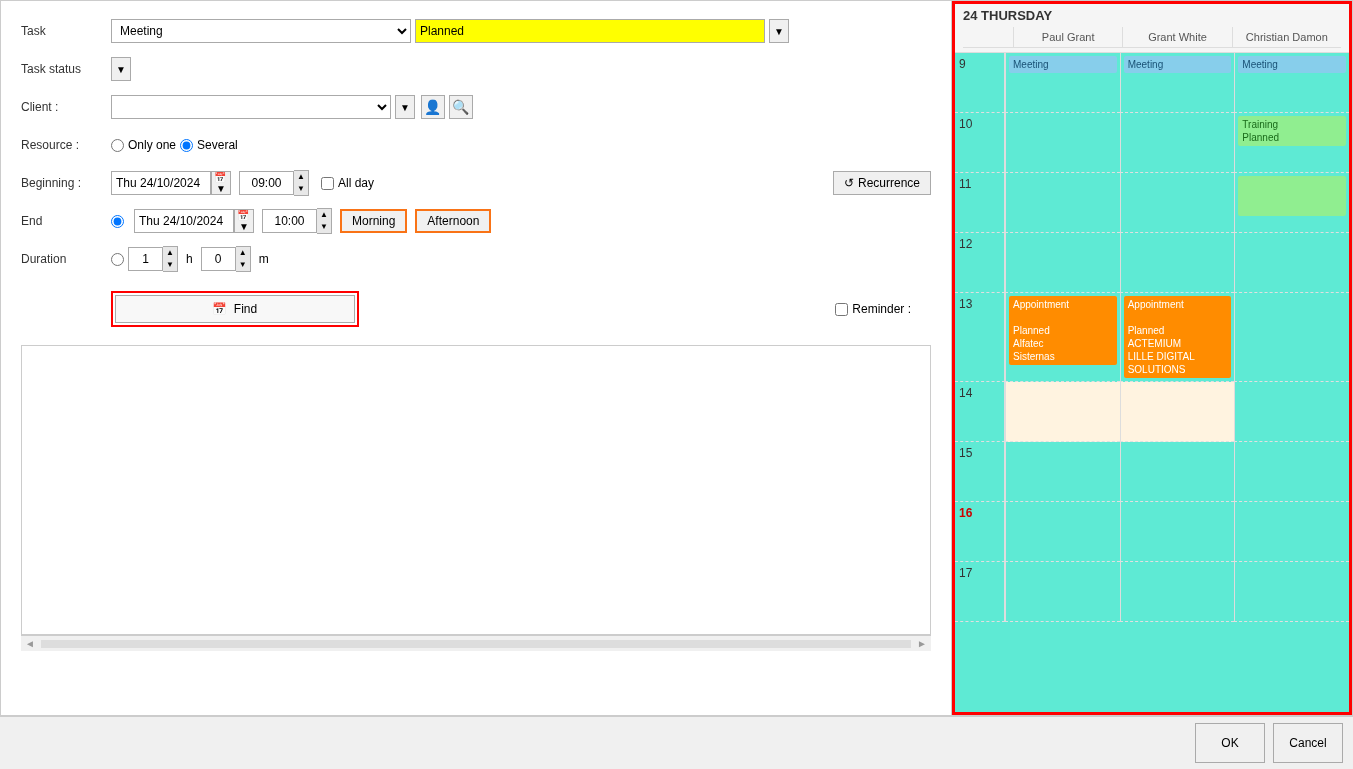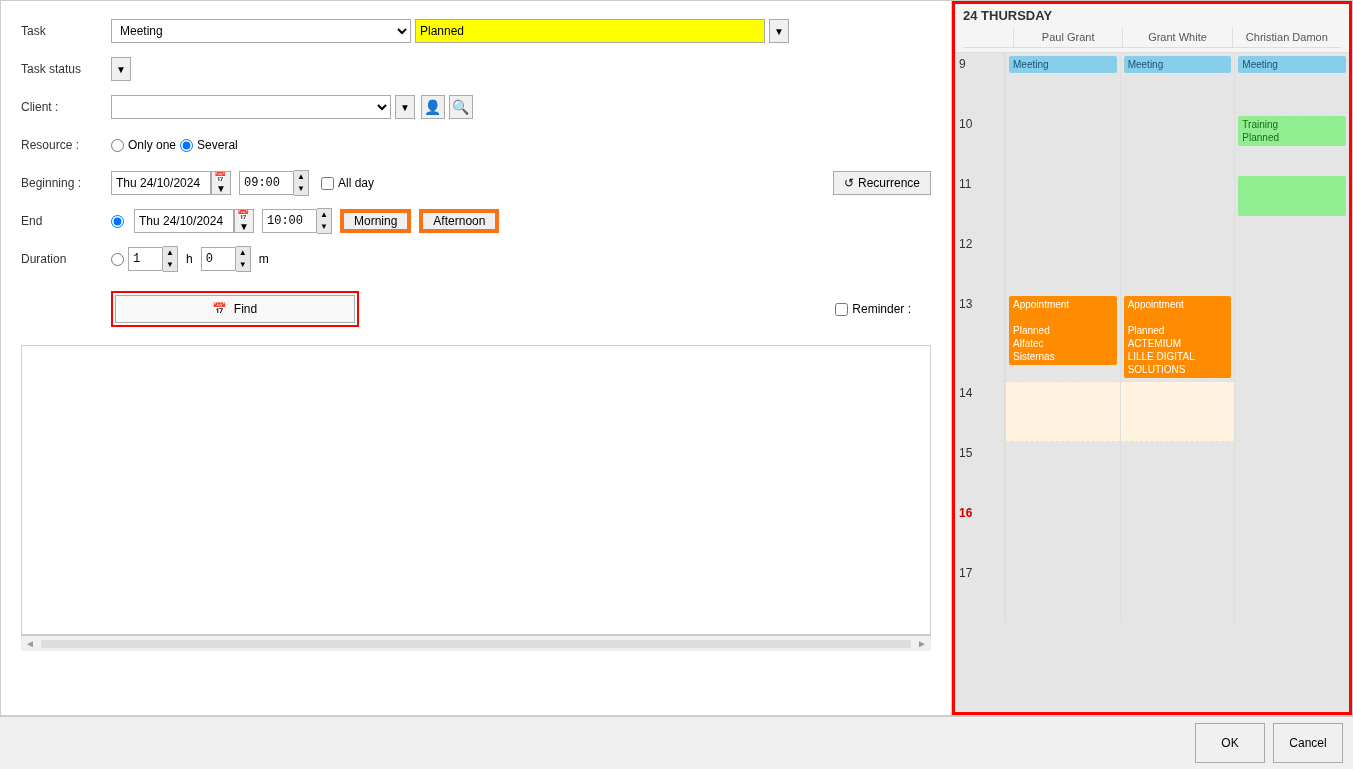--- a/index.html
+++ b/index.html
@@ -105,23 +105,22 @@
     .spinner-wrapper {
       display: flex;
       align-items: center;
       position: relative;
     }
 
     .spinner-input {
       width: 55px;
       height: 24px;
       border: 1px solid #aaa;
-      text-align: left;
-      font-size: 12px;
-      font-family: Liberation Mono, monospace;
+      text-align: center;
+      font-size: 12px;
     }
 
     .spinner-btns {
       display: flex;
       flex-direction: column;
       border: 1px solid #aaa;
       border-left: none;
     }
 
     .spinner-btn {
@@ -180,21 +179,21 @@
       cursor: pointer;
       font-size: 12px;
       display: flex;
       align-items: center;
       gap: 4px;
     }
 
     .morning-btn, .afternoon-btn {
       height: 24px;
       padding: 0 10px;
-      border: 4px solid #f97316;
+      border: 2px solid #f97316;
       background: #f0f0f0;
       cursor: pointer;
       font-size: 12px;
       margin-left: 4px;
     }
 
     .end-radio {
       margin-right: 6px;
     }
 
@@ -248,21 +247,21 @@
       border-top: 1px solid #ccc;
       display: flex;
       align-items: center;
     }
 
     
     .calendar-panel {
       width: 400px;
       flex-shrink: 0;
       border: 3px solid red;
-      background: #e5e5e5;
+      background: #5eead4;
       display: flex;
       flex-direction: column;
     }
 
     .calendar-header {
       background: #f5f5f5;
       border-bottom: 1px solid #ddd;
       padding: 4px 8px;
     }
 

